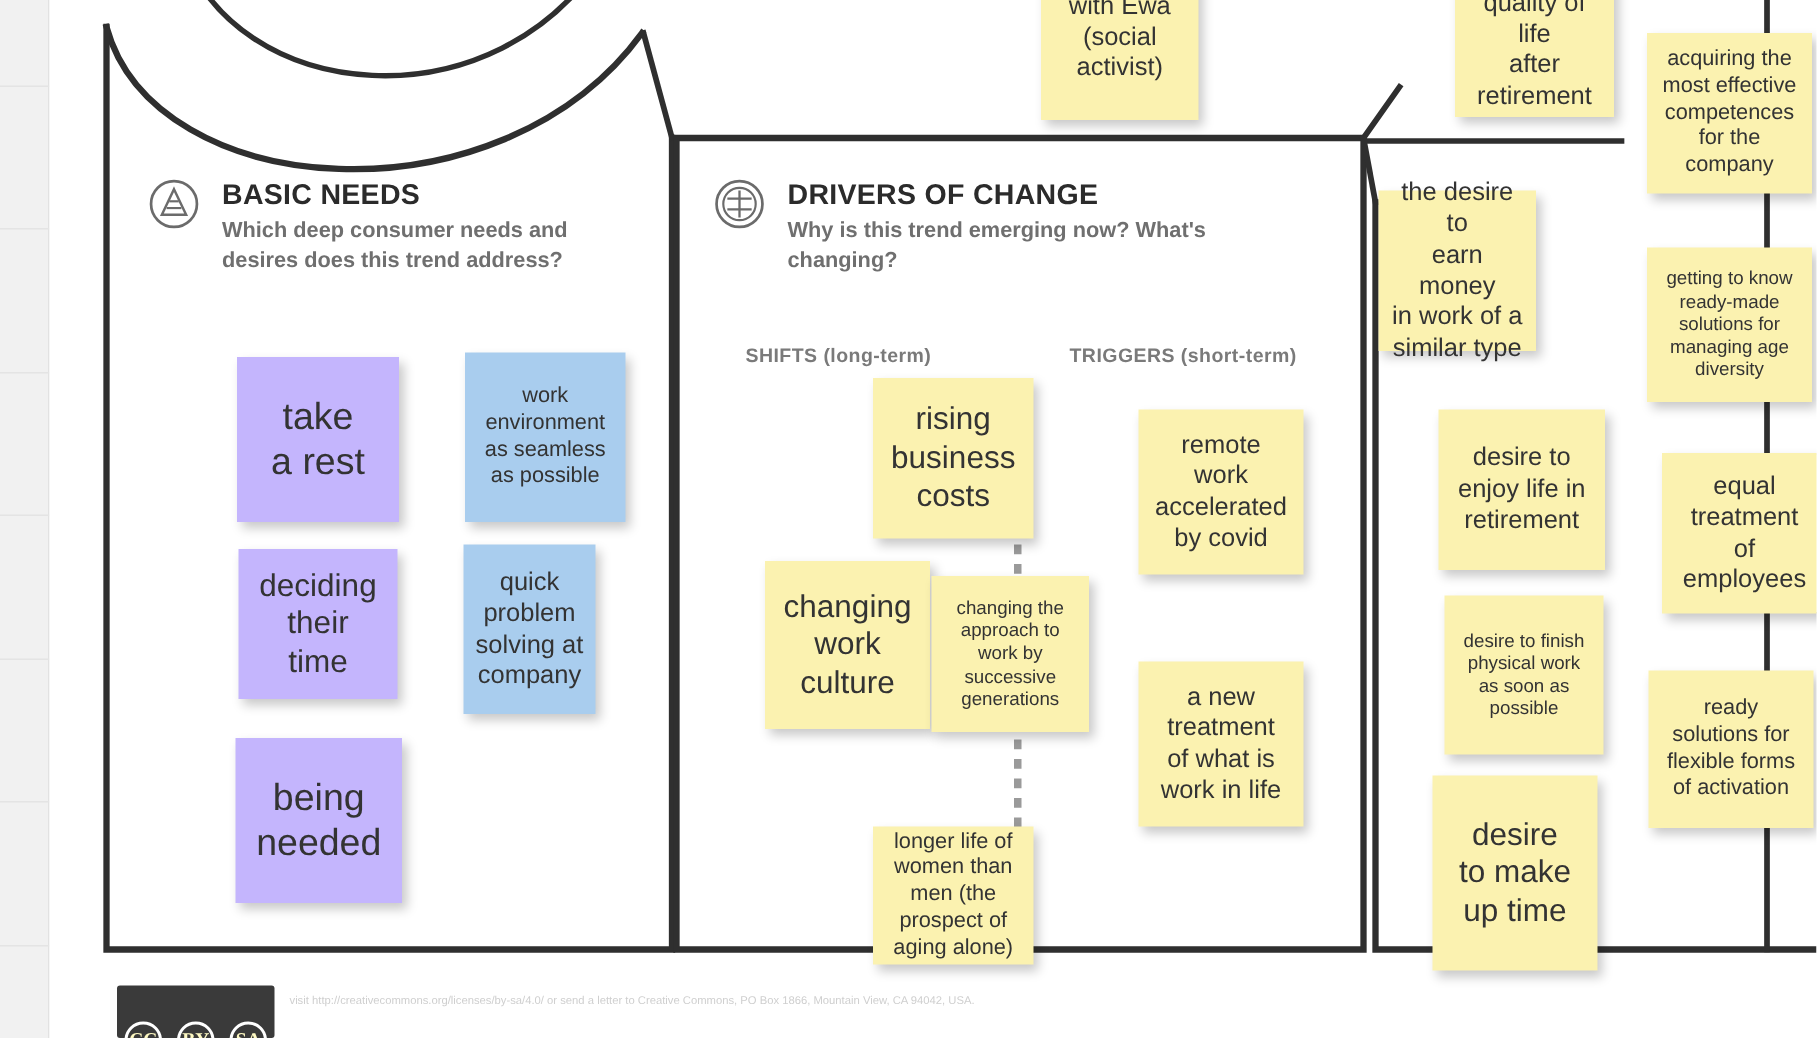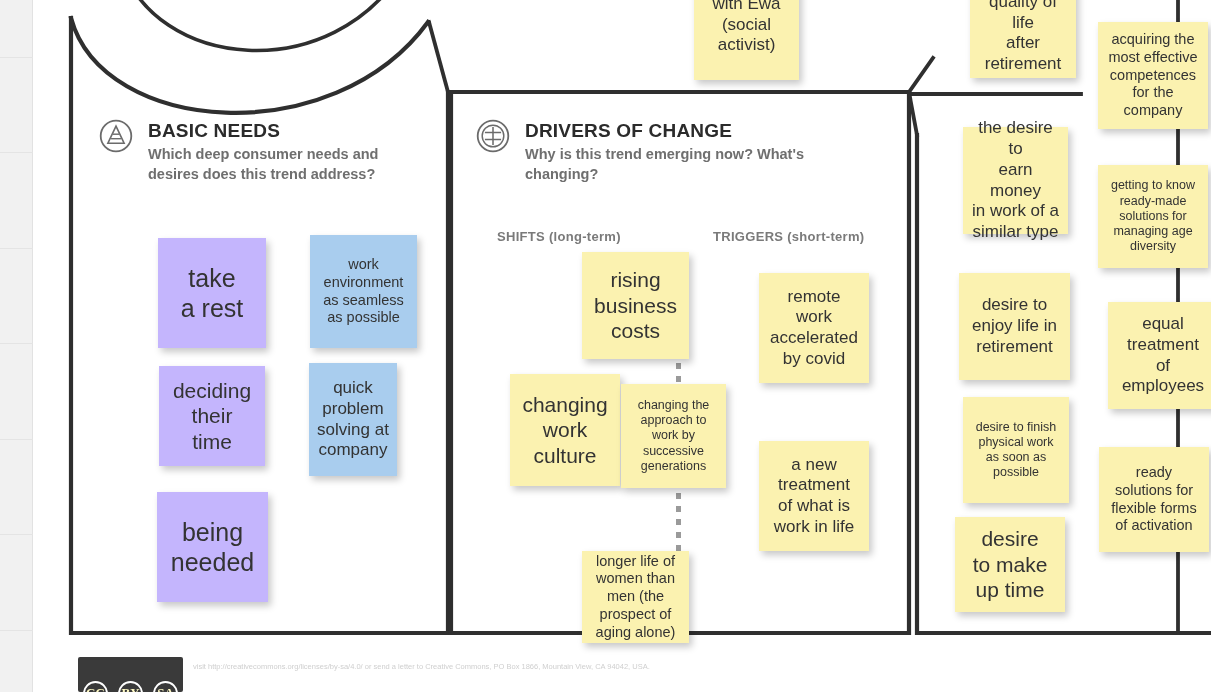--- a/index.html
+++ b/index.html
@@ -229,32 +229,32 @@
 treatment
 of what is
 work in life</div>
         <div class="note yellow md" style="left: 661px; top: -30px; width: 105px; height: 110px;">with Ewa
 (social
 activist)</div>
         <div class="note yellow md" style="left: 937px; top: -32px; width: 106px; height: 110px;">the level of
 quality of life
 after
 retirement</div>
-        <div class="note yellow md" style="left: 930px; top: 127px; width: 105px; height: 107px;">the desire to
+        <div class="note yellow md" style="left: 886px; top: 127px; width: 105px; height: 107px;">the desire to
 earn money
 in work of a
 similar type</div>
         <div class="note yellow md" style="left: 926px; top: 273px; width: 111px; height: 107px;">desire to
 enjoy life in
 retirement</div>
         <div class="note yellow xs" style="left: 930px; top: 397px; width: 106px; height: 106px;">desire to finish
 physical work
 as soon as
 possible</div>
-        <div class="note yellow lg" style="left: 922px; top: 517px; width: 110px; height: 95px;">desire
+        <div class="note yellow lg" style="left: 922px; top: 517px; width: 110px; height: 130px;">desire
 to make
 up time</div>
         <div class="note yellow sm" style="left: 1065px; top: 22px; width: 110px; height: 107px;">acquiring the
 most effective
 competences
 for the
 company</div>
         <div class="note yellow xs" style="left: 1065px; top: 165px; width: 110px; height: 103px;">getting to know
 ready-made
 solutions for

